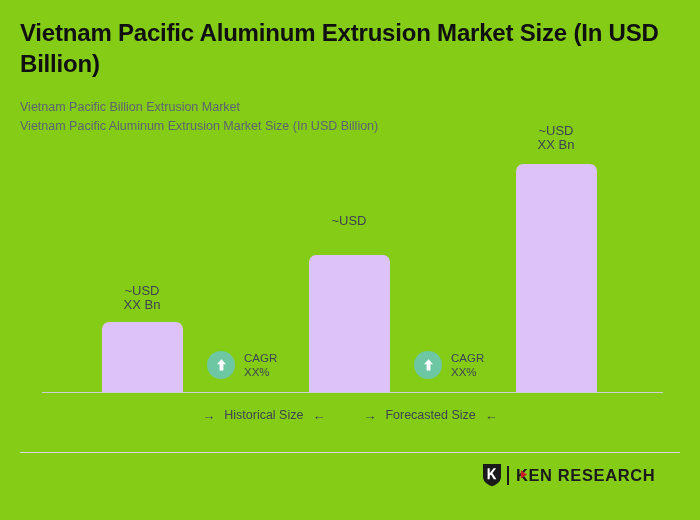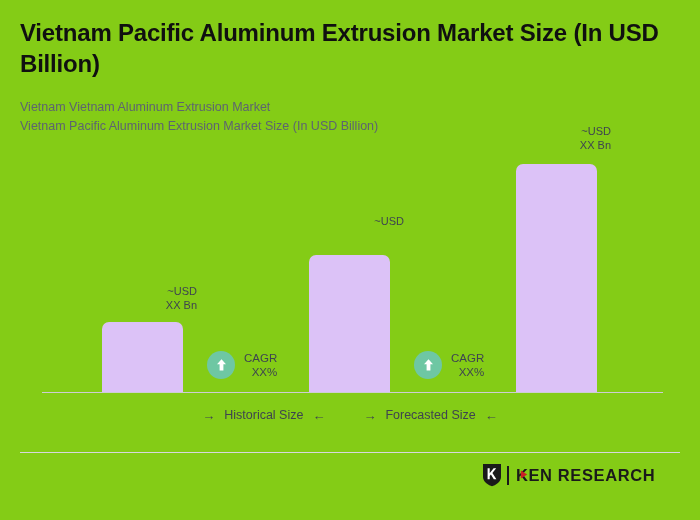--- a/index.html
+++ b/index.html
@@ -60,33 +60,32 @@
   }
   .bar {
     position: absolute;
     width: 81px;
     background: #dcc2f7;
     border-radius: 7px 7px 0 0;
   }
   .bar-label {
     position: absolute;
     width: 110px;
-    text-align: right;
-    font-size: 11px;
+    text-align: center;
+    font-size: 13px;
     line-height: 14px;
     color: #3e4450;
   }
 
   
   .cagr {
     position: absolute;
     display: flex;
     align-items: center;
     gap: 9px;
-    text-align: right;
   }
   .cagr-circle {
     width: 28px;
     height: 28px;
     border-radius: 50%;
     background: #6ec7a3;
     display: flex;
     align-items: center;
     justify-content: center;
     flex: 0 0 auto;
@@ -157,21 +156,21 @@
   .logo-text svg { display: block; }
 </style>
 </head>
 <body>
 
 <div class="page">
 
   <div class="title">Vietnam Pacific Aluminum Extrusion Market Size (In USD Billion)</div>
 
   <div class="subtitle-block">
-    <div class="subtitle">Vietnam Vietnam Aluminum Extrusion Market</div>
+    <div class="subtitle">Vietnam Pacific Billion Extrusion Market</div>
     <div class="subtitle">Vietnam Pacific Aluminum Extrusion Market Size (In USD Billion)</div>
   </div>
 
   <div class="plot">
 
     <div class="baseline"></div>
 
     <div class="bar-label" style="left:87px; top:284px;">
       <div>~USD</div>
       <div>XX Bn</div>

